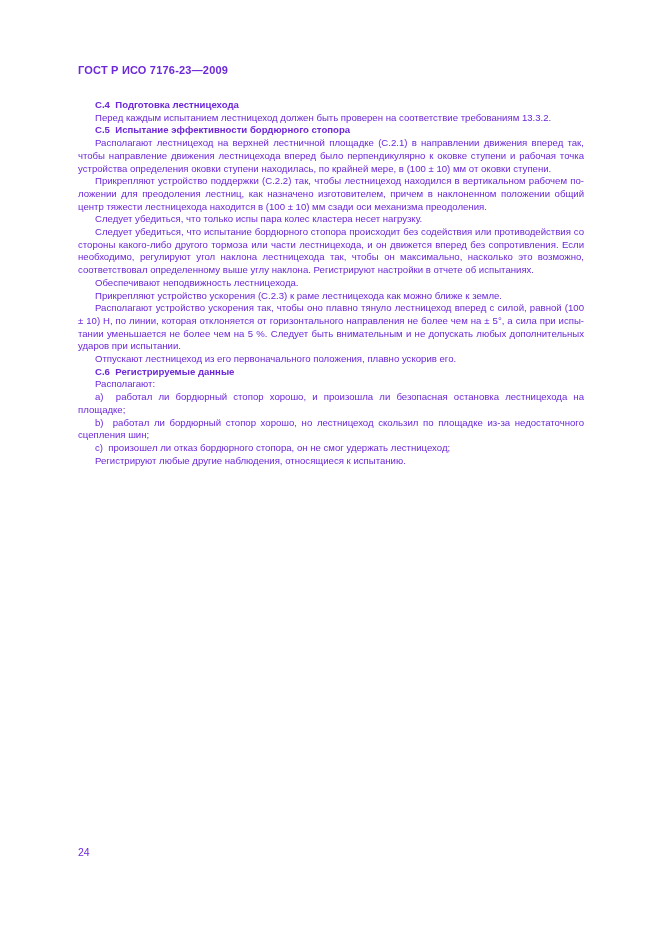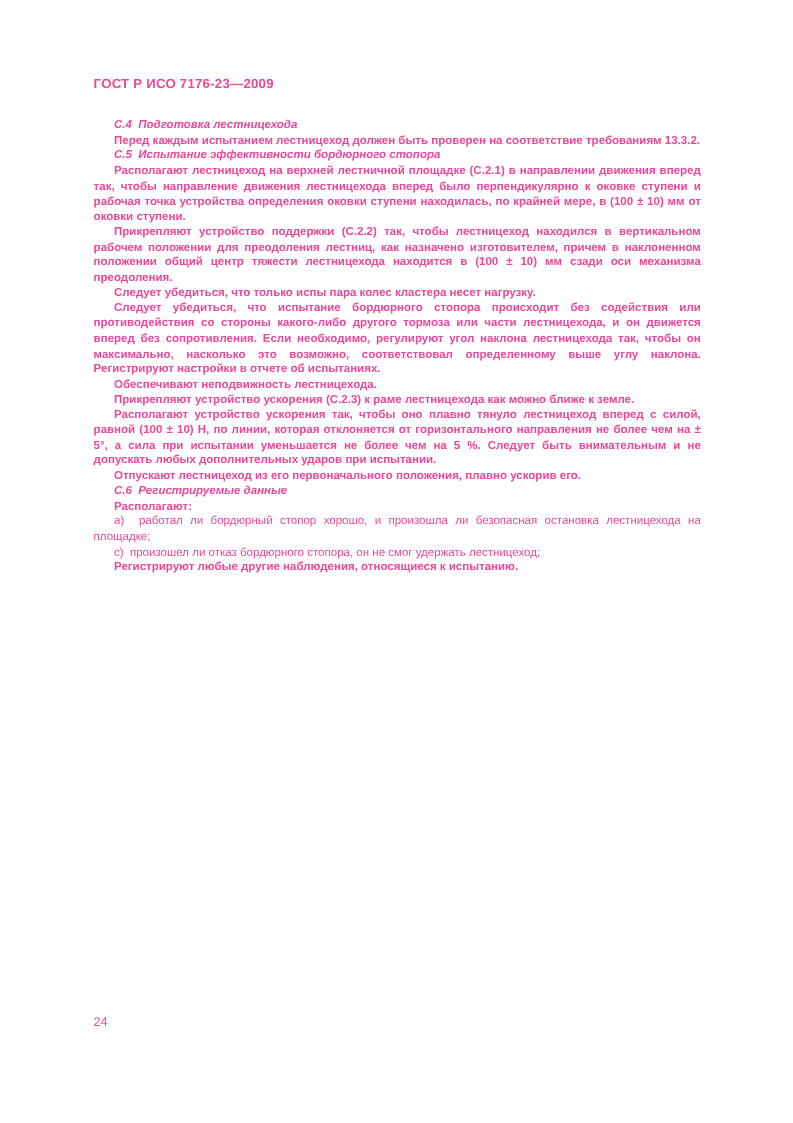--- a/index.html
+++ b/index.html
@@ -6,21 +6,21 @@
     margin: 0;
     padding: 0;
     background: #ffffff;
   }
   .page {
     position: relative;
     width: 623px;
     height: 936px;
     background: #ffffff;
     font-family: "Liberation Sans", sans-serif;
-    color: #ec4899;
+    color: #6d28d9;
     overflow: hidden;
   }
   .running-header {
     position: absolute;
     left: 78px;
     top: 64px;
     font-size: 11px;
     font-weight: bold;
     letter-spacing: 0.2px;
     white-space: nowrap;
@@ -30,29 +30,27 @@
     left: 78px;
     top: 99px;
     width: 506px;
     font-size: 9.6px;
     line-height: 12.7px;
     text-align: justify;
   }
   .para {
     margin: 0;
     text-indent: 17px;
-    font-weight: bold;
   }
   .heading {
     margin: 0;
     text-indent: 17px;
     font-weight: bold;
     text-align: left;
     white-space: nowrap;
-    font-style: italic;
   }
   .list-item {
     margin: 0;
     text-indent: 17px;
   }
   .page-number {
     position: absolute;
     left: 78px;
     top: 846px;
     font-size: 10.5px;
@@ -74,19 +72,20 @@
     <p class="para">Прикрепляют устройство поддержки (C.2.2) так, чтобы лестницеход находился в вертикальном рабочем по­ложении для преодоления лестниц, как назначено изготовителем, причем в наклоненном положении общий центр тяжести лестницехода находится в (100 ± 10) мм сзади оси механизма преодоления.</p>
     <p class="para">Следует убедиться, что только испы пара колес кластера несет нагрузку.</p>
     <p class="para">Следует убедиться, что испытание бордюрного стопора происходит без содействия или противодействия со стороны какого-либо другого тормоза или части лестницехода, и он движется вперед без сопротивления. Если не­обходимо, регулируют угол наклона лестницехода так, чтобы он максимально, насколько это возможно, соответ­ствовал определенному выше углу наклона. Регистрируют настройки в отчете об испытаниях.</p>
     <p class="para">Обеспечивают неподвижность лестницехода.</p>
     <p class="para">Прикрепляют устройство ускорения (C.2.3) к раме лестницехода как можно ближе к земле.</p>
     <p class="para">Располагают устройство ускорения так, чтобы оно плавно тянуло лестницеход вперед с силой, равной (100 ± 10) Н, по линии, которая отклоняется от горизонтального направления не более чем на ± 5°, а сила при испы­тании уменьшается не более чем на 5 %. Следует быть внимательным и не допускать любых дополнительных уда­ров при испытании.</p>
     <p class="para">Отпускают лестницеход из его первоначального положения, плавно ускорив его.</p>
     <p class="heading">C.6&nbsp; Регистрируемые данные</p>
     <p class="para">Располагают:</p>
     <p class="list-item">a)&nbsp; работал ли бордюрный стопор хорошо, и произошла ли безопасная остановка лестницехода на площадке;</p>
+    <p class="list-item">b)&nbsp; работал ли бордюрный стопор хорошо, но лестницеход скользил по площадке из-за недостаточного сцеп­ления шин;</p>
     <p class="list-item">c)&nbsp; произошел ли отказ бордюрного стопора, он не смог удержать лестницеход;</p>
     <p class="para">Регистрируют любые другие наблюдения, относящиеся к испытанию.</p>
   </div>
 
   <div class="page-number">24</div>
 
 </div>
 
 </body></html>

